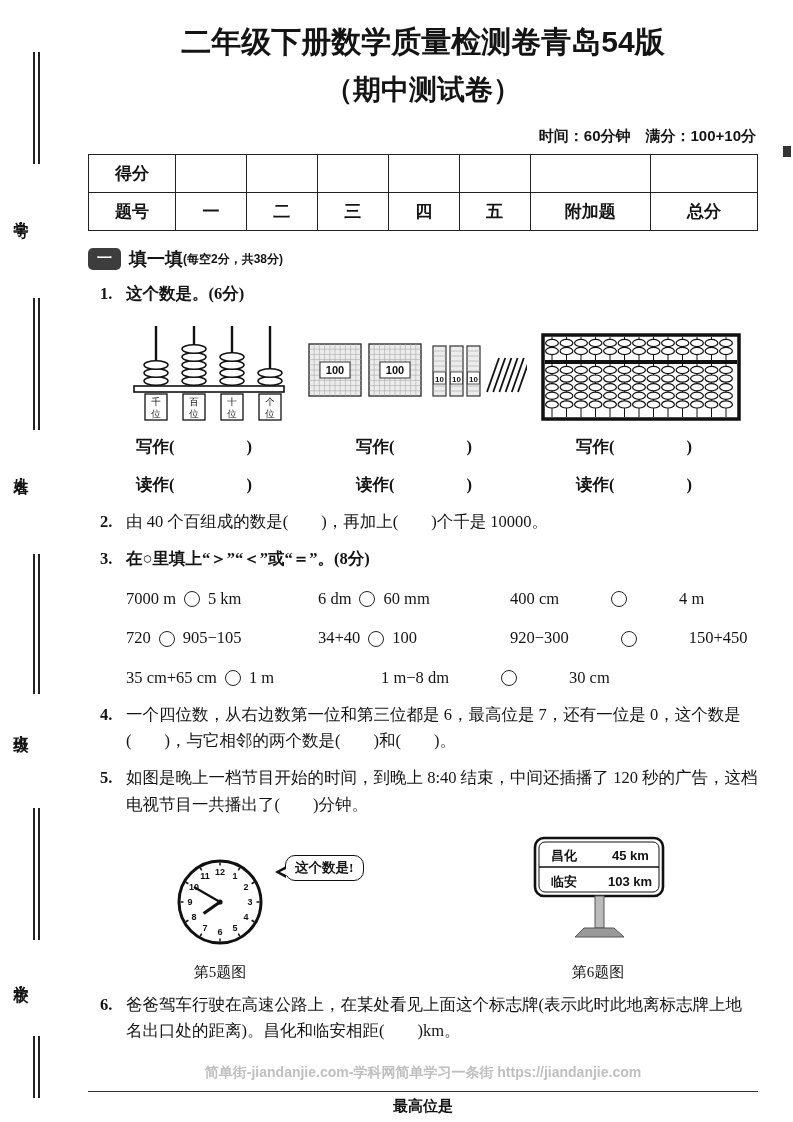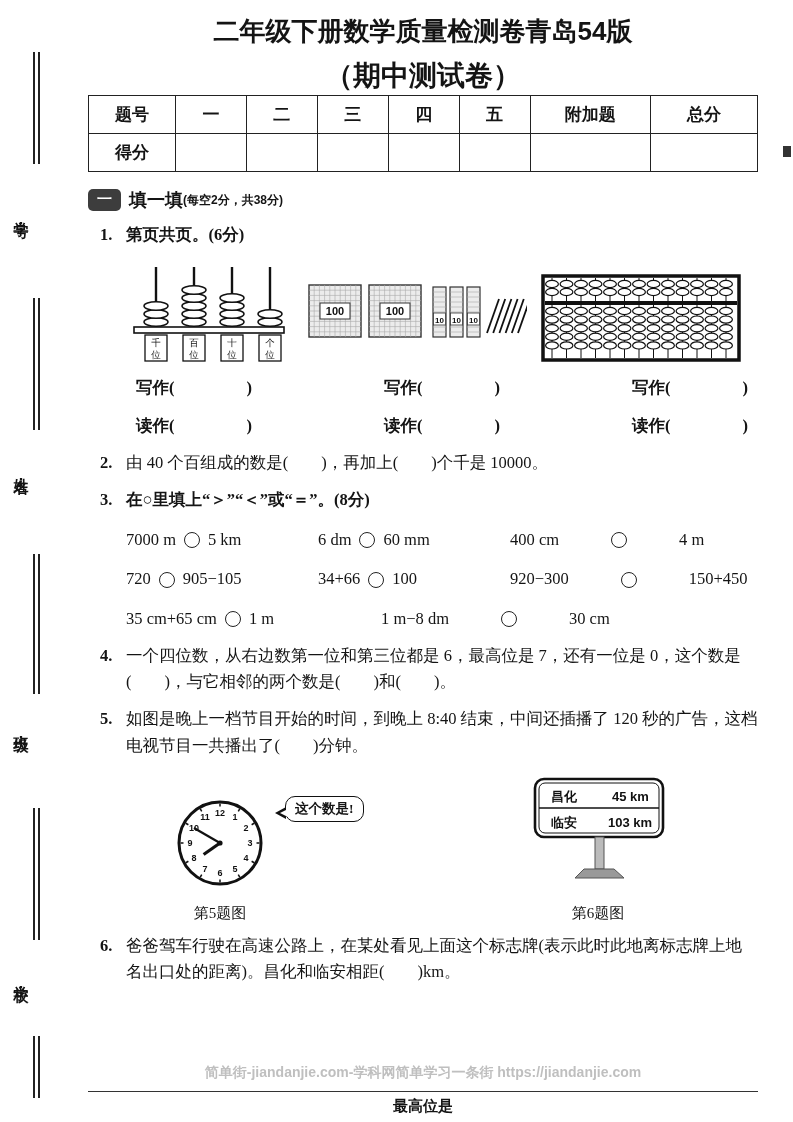--- a/index.html
+++ b/index.html
@@ -8,42 +8,42 @@
     width:793px; height:1122px; background:#fff; position:relative;
     font-family:"Liberation Sans", sans-serif; color:#141414; overflow:hidden;
   }
   
   .cut { position:absolute; left:33px; width:7px; border-left:2px solid #222; border-right:2px solid #222; }
   .mlabel { position:absolute; left:11px; writing-mode:vertical-rl; text-orientation:upright;
             font-size:15px; font-weight:700; letter-spacing:2px; }
   .edge-mark { position:absolute; right:2px; top:146px; width:8px; height:11px; background:#333; }
 
   .content { position:absolute; left:88px; top:12px; width:670px; }
-  .title { font-size:26px; font-weight:800; text-align:center; margin:2px 0 0; }
+  .title { font-size:30px; font-weight:800; text-align:center; margin:10px 0 0; }
   .subtitle { font-size:28px; font-weight:800; text-align:center; margin:8px 0 0; }
   .info { text-align:right; font-size:15px; font-weight:700; margin:18px 2px 8px 0; }
 
   table.score { width:100%; border-collapse:collapse; table-layout:fixed; }
   table.score td { border:1.8px solid #222; height:38px; text-align:center; font-size:17px; font-weight:600; }
 
   .sec { display:flex; align-items:center; margin:16px 0 2px 0; }
   .badge { background:#3d3d3d; color:#fff; border-radius:5px; padding:1px 9px 2px; font-size:15px; font-weight:700; margin-right:8px; }
   .sec-title { font-size:18px; font-weight:700; }
   .sec-note { font-size:12px; font-weight:600; }
 
   .q { display:flex; margin:10px 0 0 12px; font-family:"Liberation Serif", serif; font-size:16.5px; line-height:1.62; }
   .q-num { flex:none; width:26px; font-weight:800; }
   .q-body { flex:1; }
   .bold-q { font-weight:700; }
 
   .fig1-row { display:flex; align-items:flex-end; gap:14px; margin:8px 0 0 0; }
   .fig1-row svg { display:block; }
   svg text { font-family:"Liberation Sans", sans-serif; fill:#111; }
 
-  .wr-row { display:flex; margin:12px 0 0 10px; font-family:"Liberation Serif", serif; font-size:16.5px; font-weight:600;gap:28px; }
+  .wr-row { display:flex; margin:12px 0 0 10px; font-family:"Liberation Serif", serif; font-size:16.5px; font-weight:600; }
   .wr-cell { width:220px; }
   .wr-cell:last-child { width:auto; }
   .blank { display:inline-block; width:72px; }
 
   .cmp-row { display:flex; margin-top:13px; }
   .cmp { display:flex; align-items:center; width:192px; }
   .cmp.wide { width:255px; }
   .cmp:last-child { width:auto;gap:44px; }
   .circle { flex:none; display:inline-block; width:16px; height:16px; border:1.6px solid #222; border-radius:50%; margin:0 8px; background:#fff; }
 
@@ -75,66 +75,67 @@
 <div class="mlabel" style="top:724px">班级：</div>
 <div class="cut" style="top:808px;height:132px"></div>
 <div class="mlabel" style="top:974px">学校：</div>
 <div class="cut" style="top:1036px;height:62px"></div>
 <div class="edge-mark"></div>
 
 <div class="content">
 
   <div class="title">二年级下册数学质量检测卷青岛54版</div>
   <div class="subtitle">（期中测试卷）</div>
+  <div class="info">时间：60分钟　满分：100+10分</div>
 
   <table class="score">
     <colgroup>
       <col style="width:13%">
         <col style="width:10.6%">
         <col style="width:10.6%">
         <col style="width:10.6%">
       <col style="width:10.6%">
         <col style="width:10.6%">
         <col style="width:18%">
         <col style="width:16%">
     </colgroup>
     <tbody>
         <tr>
+      <td>得分</td>
+      <td></td>
+      <td></td>
+      <td></td>
+      <td></td>
+      <td></td>
+      <td></td>
+      <td></td>
+    </tr>
+    <tr>
       <td>题号</td>
       <td>一</td>
       <td>二</td>
       <td>三</td>
       <td>四</td>
       <td>五</td>
       <td>附加题</td>
       <td>总分</td>
     </tr>
-    <tr>
-      <td>得分</td>
-      <td></td>
-      <td></td>
-      <td></td>
-      <td></td>
-      <td></td>
-      <td></td>
-      <td></td>
-    </tr>
   </tbody>
     </table>
 
   <div class="sec">
     <span class="badge">一</span>
     <span class="sec-title">填一填</span>
     <span class="sec-note">(每空2分，共38分)</span>
   </div>
 
   <div class="q">
     <div class="q-num">1.</div>
     <div class="q-body">
-      <div class="bold-q">第页共页。(6分)</div>
+      <div class="bold-q">这个数是。(6分)</div>
 
       <div class="fig1-row">
         <svg viewBox="0 0 165 106" width="165" height="106">
             <g id="g-spike">
               <rect x="8" y="70" width="150" height="6" fill="#fff" stroke="#111" stroke-width="1.6"></rect>
               <line x1="30" y1="10" x2="30" y2="70" stroke="#111" stroke-width="2.4"></line>
               <ellipse cx="30" cy="65" rx="12" ry="4.2" fill="#fff" stroke="#111" stroke-width="1.5"></ellipse>
               <ellipse cx="30" cy="57" rx="12" ry="4.2" fill="#fff" stroke="#111" stroke-width="1.5"></ellipse>
               <ellipse cx="30" cy="49" rx="12" ry="4.2" fill="#fff" stroke="#111" stroke-width="1.5"></ellipse>
               <rect x="19" y="78" width="22" height="26" fill="#fff" stroke="#111" stroke-width="1.3"></rect>
@@ -404,21 +405,21 @@
             <span>4 m</span>
           </div>
       </div>
       <div class="cmp-row">
         <div class="cmp">
             <span>720</span>
             <span class="circle"></span>
             <span>905−105</span>
           </div>
         <div class="cmp">
-            <span>34+66</span>
+            <span>34+40</span>
             <span class="circle"></span>
             <span>100</span>
           </div>
         <div class="cmp">
             <span>920−300</span>
             <span class="circle"></span>
             <span>150+450</span>
           </div>
       </div>
       <div class="cmp-row">

